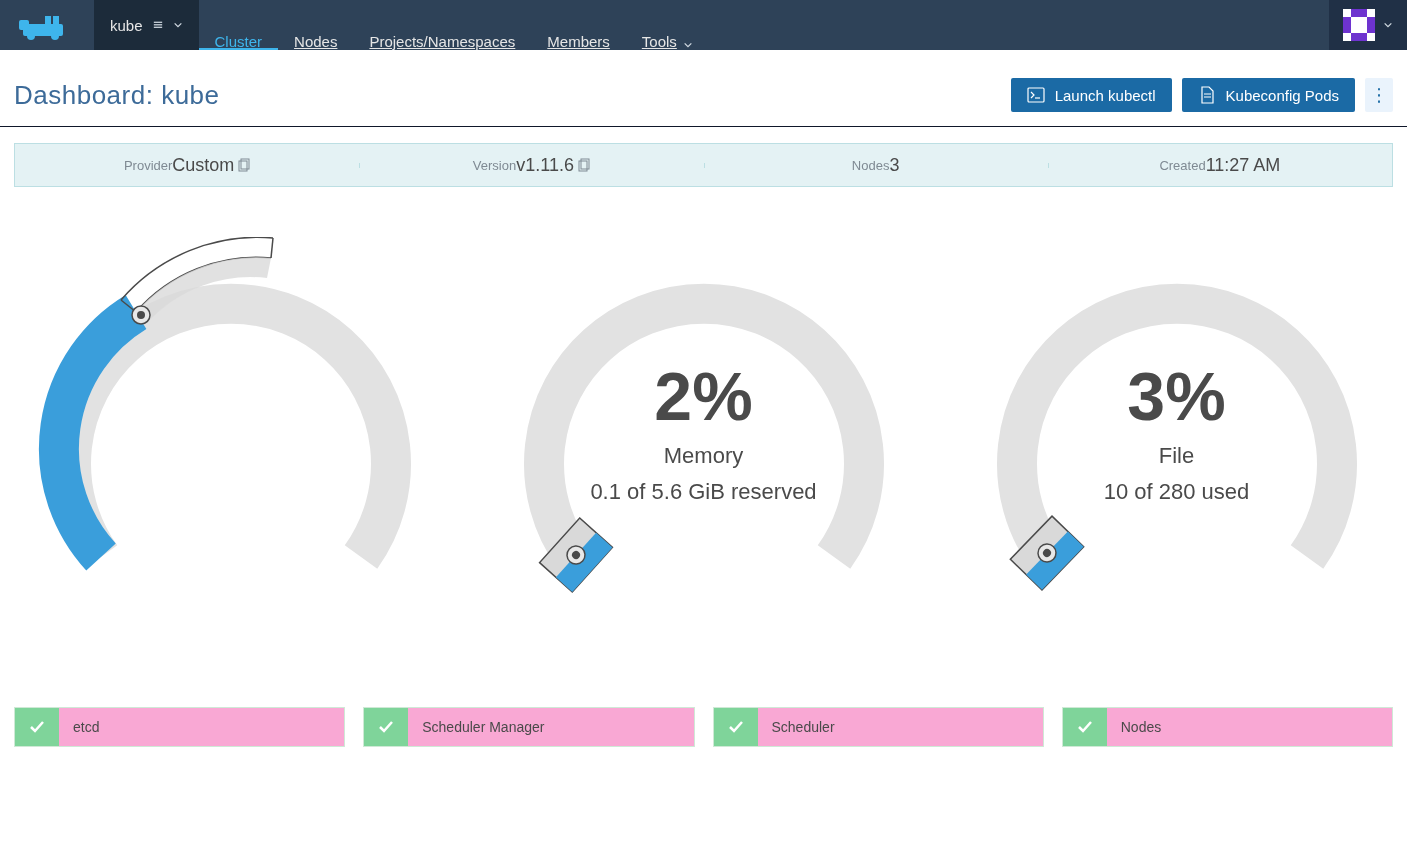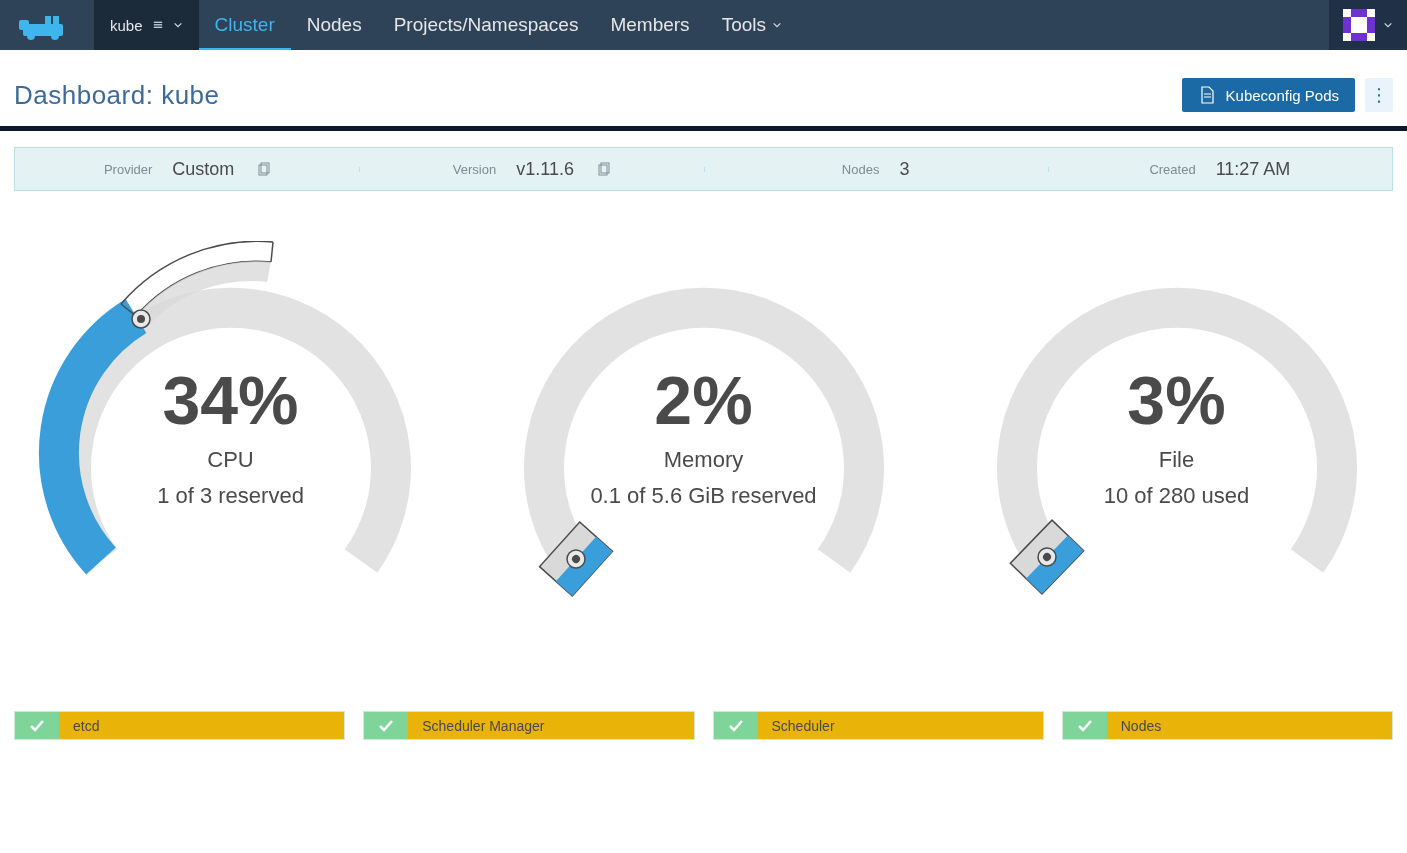--- a/index.html
+++ b/index.html
@@ -33,26 +33,27 @@
     background: #1c2b3a;
     padding: 0 16px;
     gap: 10px;
     font-size: 15px;
     color: #e6e6e6;
     cursor: pointer;
   }
   .nav-items { display: flex; align-items: stretch; }
   .nav-item {
     display: flex;
-    align-items: center;
+    align-items: flex-end;
     padding: 0 16px;
-    font-size: 19px;
+    font-size: 15px;
     color: #e6e6e6;
     cursor: pointer;
     gap: 6px;
+    text-decoration: underline;
   }
   .nav-item.active {
     color: #3eb5ec;
     box-shadow: inset 0 -2px 0 #3eb5ec;
   }
   .nav-spacer { flex: 1; }
   .avatar-box {
     display: flex;
     align-items: center;
     background: #203046;
@@ -68,21 +69,21 @@
     grid-template-rows: repeat(4,1fr);
   }
   .avatar div { background: transparent; }
   .avatar .f { background: #ffffff; }
 
   
   .page-header {
     display: flex;
     align-items: center;
     padding: 28px 14px 14px 14px;
-    border-bottom: 5px solid #0f172a;
+    border-bottom: 1px solid #0f172a;
   }
   .page-title {
     font-size: 26px;
     font-weight: 300;
     color: #3d6b99;
     letter-spacing: 0.5px;
   }
   .page-title .name { color: #3d6b99; }
   .header-actions { margin-left: auto; display: flex; gap: 10px; align-items: center; }
   .btn {
@@ -120,21 +121,21 @@
     border: 1px solid #bcdfe3;
     display: flex;
     align-items: center;
     height: 44px;
   }
   .info-cell {
     flex: 1;
     display: flex;
     align-items: center;
     justify-content: center;
-    gap: 20px;
+    gap: 0;
     font-size: 14px;
     position: relative;
   }
   .info-cell + .info-cell::before {
     content: "";
     position: absolute;
     left: 0; top: 8px; bottom: 8px;
     width: 1px;
     background: #bcdfe3;
   }
@@ -171,22 +172,22 @@
   .status-row {
     display: flex;
     gap: 18px;
     padding: 90px 14px 0 14px;
   }
   .status-box {
     flex: 1;
     display: flex;
     align-items: stretch;
     border: 1px solid #cfe9d6;
-    background: #eab308;
-    height: 29px;
+    background: #f9a8d4;
+    height: 40px;
   }
   .status-check {
     width: 44px;
     background: #7fd49a;
     display: flex;
     align-items: center;
     justify-content: center;
     color: #fff;
   }
   .status-label {
@@ -272,20 +273,28 @@
 </div>
 
 <div class="page-header">
   <div class="page-title">
     <span>Dashboard:</span>
     <span class="name">kube</span>
   </div>
   <div class="header-actions">
     <div class="btn">
       <svg class="icon-sq" viewBox="0 0 18 18">
+        <rect x="1" y="2" width="16" height="14" rx="1" fill="none" stroke="#fff" stroke-width="1.2"></rect>
+        <path d="M4 6 L7 9 L4 12" fill="none" stroke="#fff" stroke-width="1.2"></path>
+        <line x1="8" y1="12" x2="13" y2="12" stroke="#fff" stroke-width="1.2"></line>
+      </svg>
+      <span>Launch kubectl</span>
+    </div>
+    <div class="btn">
+      <svg class="icon-sq" viewBox="0 0 18 18">
         <path d="M4 1 L11 1 L15 5 L15 17 L4 17 Z" fill="none" stroke="#fff" stroke-width="1.2"></path>
         <line x1="6" y1="8" x2="13" y2="8" stroke="#fff" stroke-width="1"></line>
         <line x1="6" y1="11" x2="13" y2="11" stroke="#fff" stroke-width="1"></line>
       </svg>
       <span>Kubeconfig Pods</span>
     </div>
     <div class="kebab">
       <span>⋮</span>
     </div>
   </div>
@@ -331,25 +340,20 @@
       <path d="M 100 63 A 180 180 0 0 1 252 1" fill="none" stroke="#4a4a4a" stroke-width="1.5"></path>
       <line x1="115" y1="75" x2="100" y2="63" stroke="#4a4a4a" stroke-width="1.5"></line>
       <line x1="250" y1="21" x2="252" y2="1" stroke="#4a4a4a" stroke-width="1.5"></line>
 
       <path d="M 127 85 A 140 140 0 0 1 246 41" fill="none" stroke="#d9d9d9" stroke-width="0"></path>
       <path d="M 115 75 A 160 160 0 0 1 250 21 L 246 41 A 140 140 0 0 0 127 85 Z" fill="#d9d9d9" opacity="0.8"></path>
 
       <circle cx="120" cy="78" r="9" fill="#e8e8e8" stroke="#4a4a4a" stroke-width="1.5"></circle>
       <circle cx="120" cy="78" r="4" fill="#4a4a4a"></circle>
     </svg>
-    <div class="gauge-text">
-      <div class="gauge-pct">34%</div>
-      <div class="gauge-label">CPU</div>
-      <div class="gauge-sub">1 of 3 reserved</div>
-    </div>
   </div>
 
   <div class="gauge">
     <svg class="gauge-svg" viewBox="0 0 420 360">
       <path d="M 80 320 A 160 160 0 1 1 340 320" fill="none" stroke="#e2e2e2" stroke-width="40" stroke-linecap="butt"></path>
       <path d="M 80 320 A 160 160 0 0 1 74 309" fill="none" stroke="#3a9edb" stroke-width="40" stroke-linecap="butt"></path>
 
       <g transform="translate(82,318) rotate(-48)">
         <rect x="-30" y="-22" width="60" height="44" fill="#d9d9d9" stroke="#4a4a4a" stroke-width="1.5"></rect>
         <rect x="-30" y="0" width="60" height="22" fill="#3a9edb"></rect>

